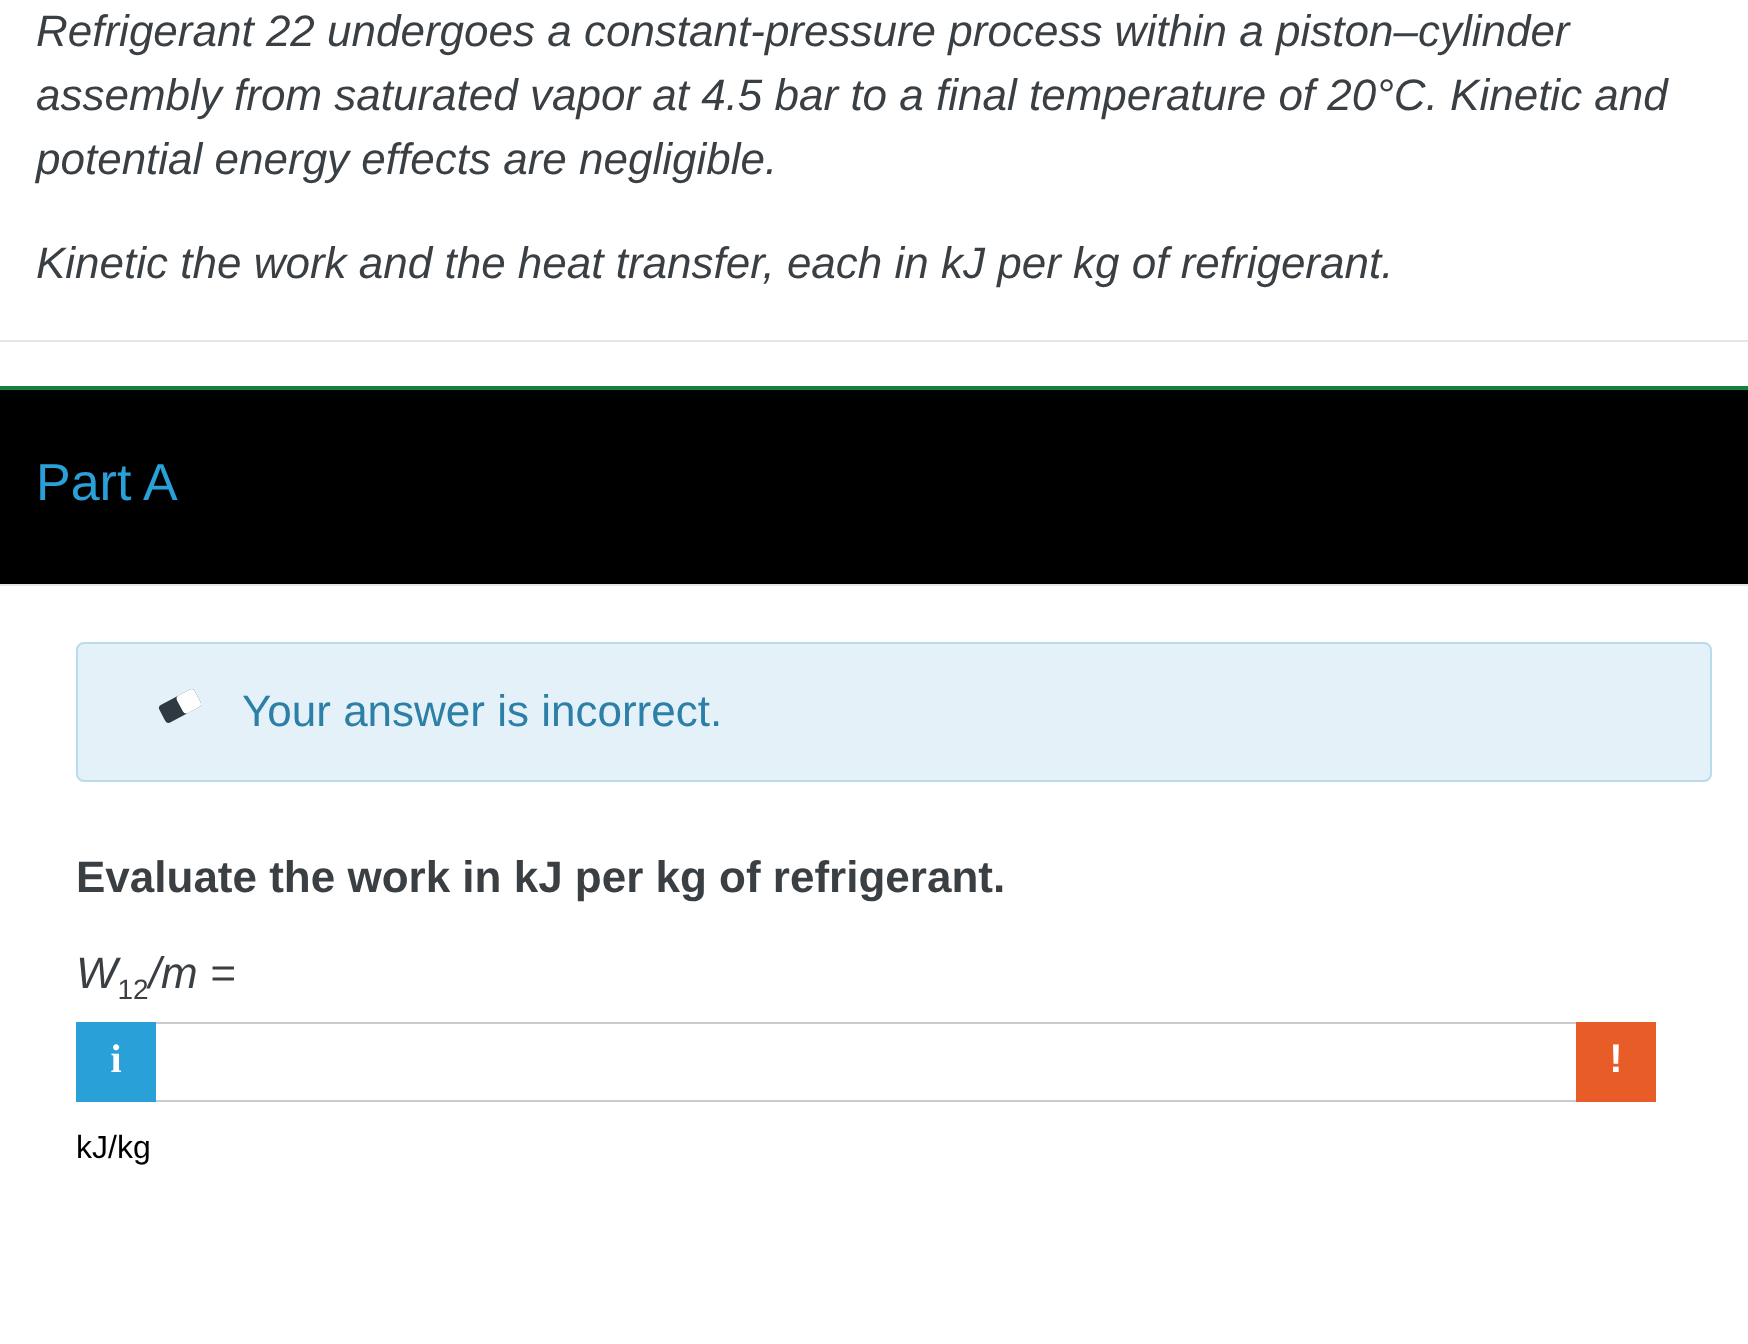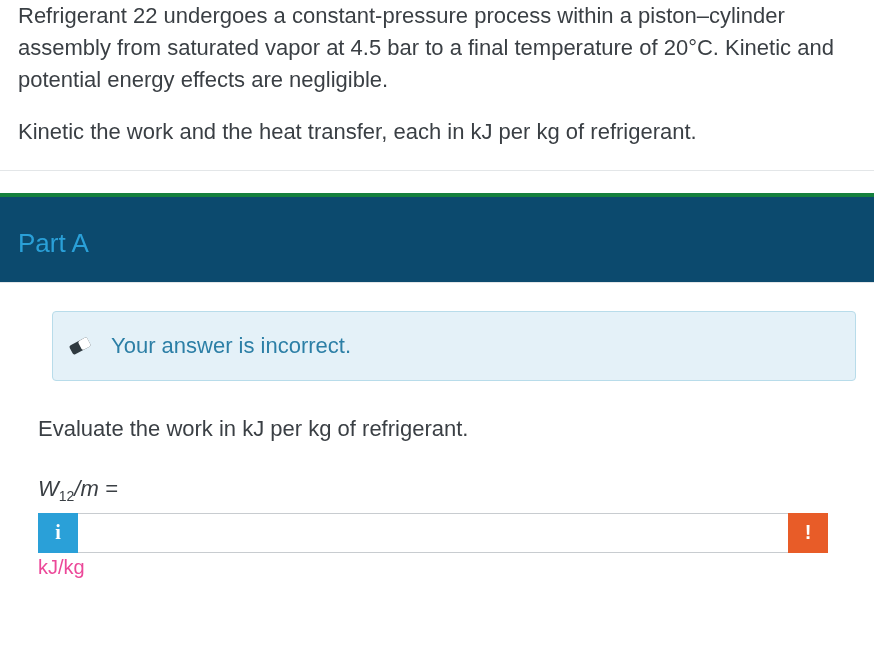--- a/index.html
+++ b/index.html
@@ -6,68 +6,68 @@
   body {
     font-family: -apple-system, BlinkMacSystemFont, "Segoe UI", "Helvetica Neue", Arial, sans-serif;
     font-size: 22px;
     color: #3a3f44;
     background: #ffffff;
     width: 874px;
     line-height: 1.45;
   }
   .question-stem {
     padding: 0 10px 22px 18px;
+    font-style: italic;
   }
   .question-stem p {
     margin-bottom: 20px;
   }
   .question-stem p:last-child { margin-bottom: 0; }
   .divider {
     border-top: 1px solid #e3e6e8;
     height: 0;
   }
   .part-header {
-    padding: 28px 18px 20px 18px;
-    background: #0c4a6e;
-    border-top: 4px solid #15803d;
+    padding: 28px 18px 32px 18px;
+    background: #000000;
+    border-top: 2px solid #15803d;
     border-bottom: 1px solid #e3e6e8;
     margin-top: 22px;
   }
   .part-title {
     color: #2aa0d8;
     font-size: 26px;
     font-weight: 400;
   }
   .part-body {
     padding: 28px 18px 0 38px;
   }
   .feedback-box {
     background: #e4f1f8;
     border: 1px solid #b8dcea;
     border-radius: 4px;
-    padding: 18px 14px;
+    padding: 18px 38px;
     display: flex;
-    align-items: center;
     gap: 18px;
     margin-bottom: 32px;
-    margin-left: 14px;
   }
   .feedback-icon {
     width: 26px;
     height: 26px;
     position: relative;
     flex: 0 0 auto;
   }
   .feedback-icon svg { display: block; }
   .feedback-text {
     color: #2c7fa6;
     font-size: 22px;
   }
   .subprompt {
-    margin-bottom: 28px;
+    margin-bottom: 16px;
+    font-weight: bold;
   }
   .var-label {
     font-style: italic;
     font-family: Liberation Sans, sans-serif;
     font-size: 22px;
     margin-bottom: 6px;
   }
   .var-label sub { font-size: 14px; font-style: normal; }
   .input-row {
     display: flex;
@@ -105,23 +105,23 @@
     color: #ffffff;
     display: flex;
     align-items: center;
     justify-content: center;
     font-weight: bold;
     font-size: 20px;
     cursor: pointer;
     border: none;
   }
   .unit-label {
-    margin-top: 0;
-    font-size: 20px;
-    color: #ec4899;
+    margin-top: 12px;
+    font-size: 16px;
+    color: #000000;
   }
 </style>
 </head>
 <body>
 
 <div class="question-stem">
   <p>Refrigerant 22 undergoes a constant-pressure process within a piston–cylinder assembly from saturated vapor at 4.5 bar to a final temperature of 20°C. Kinetic and potential energy effects are negligible.</p>
   <p>Kinetic the work and the heat transfer, each in kJ per kg of refrigerant.</p>
 </div>
 

